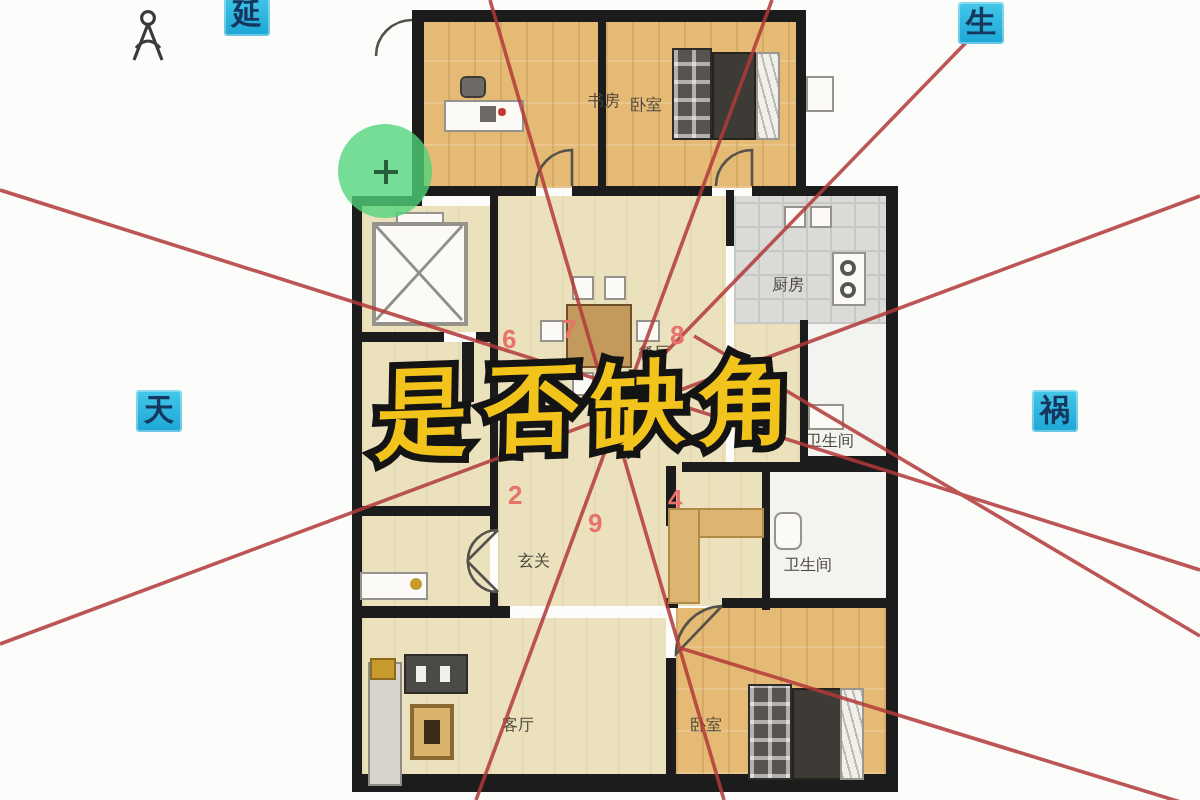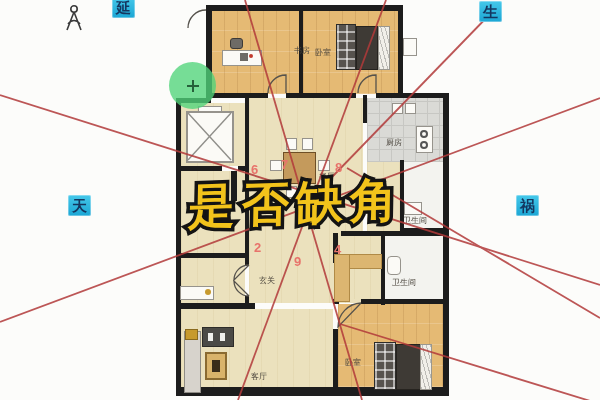--- a/index.html
+++ b/index.html
@@ -177,21 +177,21 @@
     </g>
   </svg>
 
   <span class="rlabel" style="left:266px;top:46px;margin-left:28px;">书房</span>
   <span class="rlabel" style="left:315px;top:48px;">卧室</span>
   <span class="rlabel" style="left:386px;top:138px;">厨房</span>
   <span class="rlabel" style="left:403px;top:216px;">卫生间</span>
   <span class="rlabel" style="left:319px;top:172px;">餐厅</span>
   <span class="rlabel" style="left:259px;top:276px;">玄关</span>
   <span class="rlabel" style="left:392px;top:278px;">卫生间</span>
-  <span class="rlabel" style="left:251px;top:372px;text-align:center;">客厅</span>
+  <span class="rlabel" style="left:251px;top:358px;text-align:center;">客厅</span>
   <span class="rlabel" style="left:345px;top:358px;">卧室</span>
 
   <span class="num" style="left:251px;top:162px;">6</span>
   <span class="num" style="left:281px;top:157px;">7</span>
   <span class="num" style="left:335px;top:160px;">8</span>
   <span class="num" style="left:254px;top:240px;">2</span>
   <span class="num" style="left:294px;top:254px;">9</span>
   <span class="num" style="left:334px;top:242px;">4</span>
 
   <span class="dtag" style="left:112px;top:-3px;">延</span>

